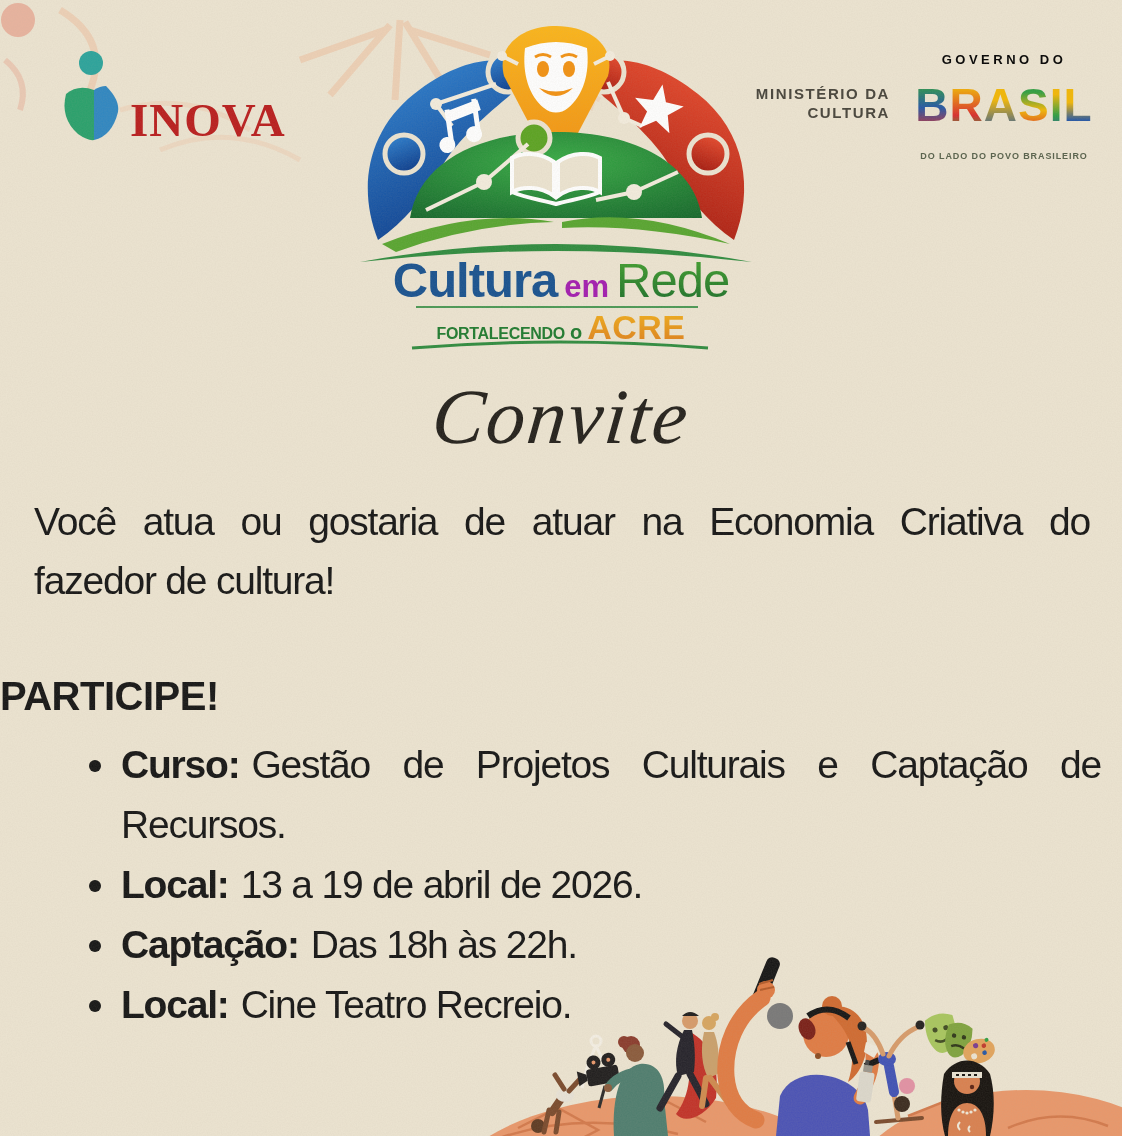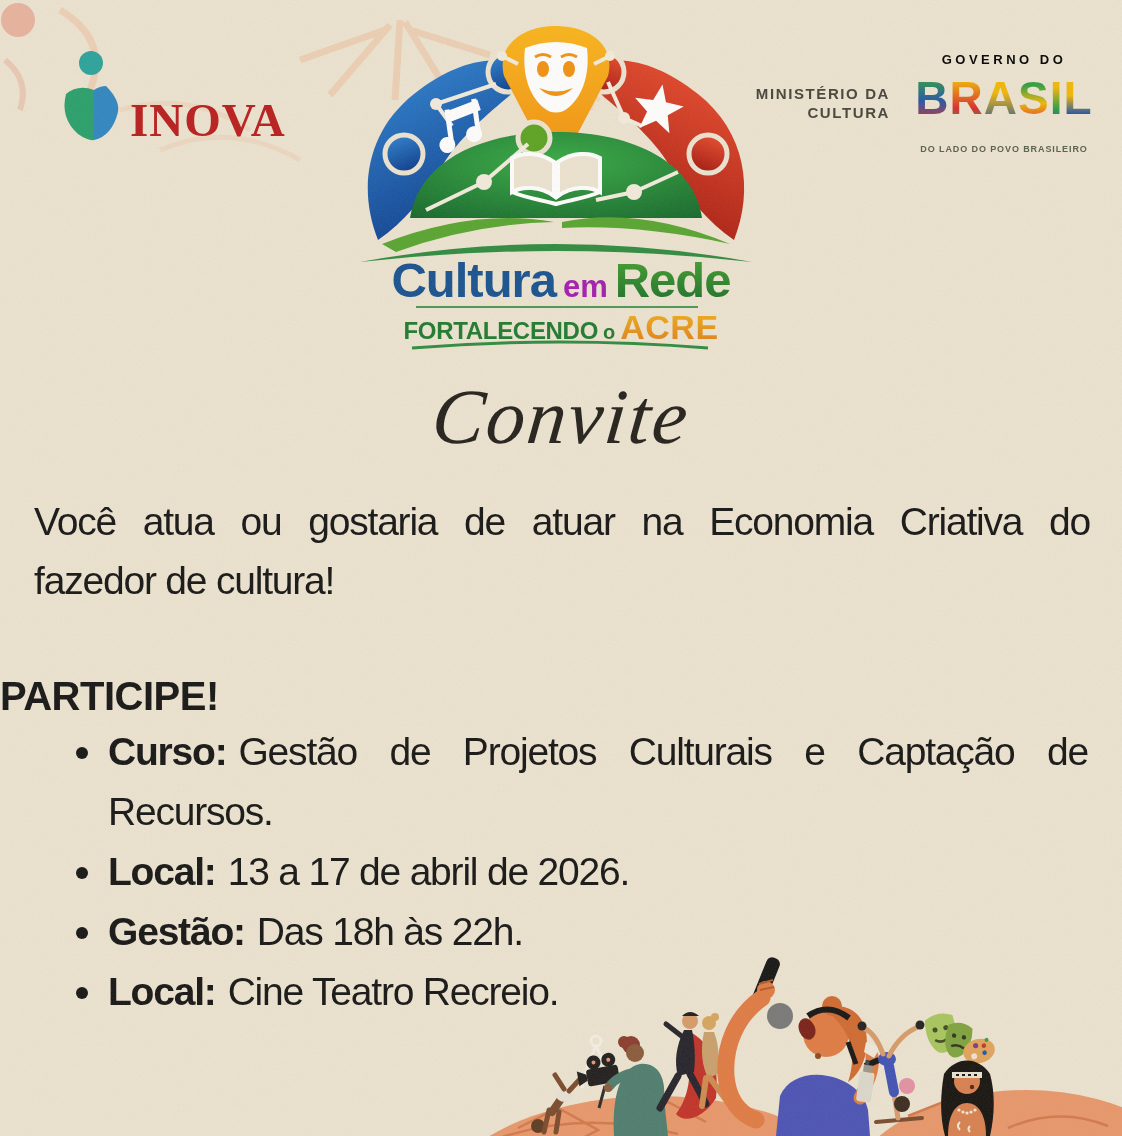--- a/index.html
+++ b/index.html
@@ -10,55 +10,55 @@
   .grain{position:absolute;left:0;top:0;z-index:60;pointer-events:none;opacity:.45;}
   .floral{position:absolute;left:0;top:0;z-index:0;pointer-events:none;}
   
   .inova{left:58px;top:46px;display:flex;align-items:flex-end;z-index:2;}
   .inova-text{font-family:"Liberation Serif",serif;font-weight:700;color:#b91c1c;
               font-size:47px;letter-spacing:1px;line-height:1;margin-left:6px;margin-bottom:2px;}
   
   .logo-title{left:0;top:252px;width:1122px;text-align:center;z-index:2;white-space:nowrap;}
   .logo-title .t1{font-size:49px;font-weight:800;color:#17518f;letter-spacing:-1px;}
   .logo-title .t2{font-size:31px;font-weight:700;color:#a21caf;margin:0 7px;}
-  .logo-title .t3{font-size:49px;font-weight:700;letter-spacing:-1px;
+  .logo-title .t3{font-size:49px;font-weight:400;letter-spacing:-1px;
       background:linear-gradient(180deg,#46a52f,#176a28);-webkit-background-clip:text;background-clip:text;color:transparent;}
   .logo-rule{left:416px;top:306px;width:282px;height:2px;background:#2e8b3e;opacity:.85;z-index:2;}
   .logo-sub{left:0;top:308px;width:1122px;text-align:center;z-index:2;white-space:nowrap;}
-  .logo-sub .s1{font-size:24px;font-weight:800;color:#1e7a2e;letter-spacing:-.3px;}
+  .logo-sub .s1{font-size:16px;font-weight:800;color:#1e7a2e;letter-spacing:-.3px;}
   .logo-sub .s2{font-size:20px;font-weight:800;color:#1e7a2e;margin:0 5px;}
   .logo-sub .s3{font-size:34px;font-weight:800;letter-spacing:.5px;
       background:linear-gradient(180deg,#f2b319,#dd7c1c);-webkit-background-clip:text;background-clip:text;color:transparent;}
   .logo-curve{left:410px;top:336px;z-index:2;}
   
   .ministerio{left:700px;top:84px;width:190px;text-align:right;z-index:2;
       font-size:15px;font-weight:700;color:#46433a;letter-spacing:1.6px;line-height:19px;}
   
   .governo{left:908px;top:52px;width:192px;text-align:center;z-index:2;}
   .governo .gtitle{font-size:13px;font-weight:700;color:#000000;letter-spacing:3.5px;}
-  .brasil{margin-top:3px;font-size:46px;font-weight:900;letter-spacing:1px;line-height:56px;white-space:nowrap;}
+  .brasil{margin-top:10px;font-size:46px;font-weight:900;letter-spacing:1px;line-height:56px;white-space:nowrap;}
   .brasil span{-webkit-background-clip:text;background-clip:text;color:transparent;}
   .bl0{background-image:linear-gradient(180deg,#2f9e41 10%,#2456a4 55%,#d92b2b 100%);}
   .bl1{background-image:linear-gradient(180deg,#f2b705 15%,#d92b2b 70%,#2f9e41 100%);}
   .bl2{background-image:linear-gradient(180deg,#f2b705 40%,#2456a4 100%);}
   .bl3{background-image:linear-gradient(180deg,#2f9e41 25%,#f2b705 60%,#d92b2b 100%);}
   .bl4{background-image:linear-gradient(180deg,#f2b705 30%,#2f9e41 70%,#2456a4 100%);}
   .bl5{background-image:linear-gradient(180deg,#f2b705 45%,#2456a4 80%,#23222e 100%);}
   .gtag{font-size:9px;font-weight:700;color:#56604a;letter-spacing:.9px;margin-top:18px;white-space:nowrap;}
   
   .convite{left:0;top:372px;width:1122px;text-align:center;z-index:2;
       font-family:"Liberation Serif",serif;font-style:italic;font-size:78px;color:#221f1a;
       transform:skewX(-6deg);letter-spacing:2px;}
   
   .intro{left:34px;top:492px;width:1056px;z-index:2;font-size:39px;letter-spacing:-1.2px;line-height:59px;}
   .line-j{text-align:justify;text-align-last:justify;}
   
   .participe{left:0;top:674px;width:1122px;text-align:left;z-index:2;font-size:40px;font-weight:700;letter-spacing:-.5px;}
   
-  .invite-list{left:64px;top:722px;width:1024px;z-index:2;list-style:none;margin:0;padding:0;
+  .invite-list{left:64px;top:722px;width:1024px;z-index:2;list-style:none;margin:13px;padding:0;
       font-size:39px;letter-spacing:-1.2px;line-height:60px;}
   .invite-list li{position:relative;padding-left:44px;text-align:justify;}
   .invite-list li::before{content:"";position:absolute;left:12px;top:25px;width:12px;height:12px;border-radius:50%;background:#141414;}
   .item-label{font-weight:700;margin-right:12px;}
   
   .emblem-svg{left:356px;top:14px;z-index:1;}
   .inova-svg{display:block;}
   .illu{left:428px;top:946px;z-index:1;}
 </style>
 </head>
@@ -206,22 +206,22 @@
 
 <div class="abs intro">
   <div class="line-j">Você atua ou gostaria de atuar na Economia Criativa do</div>
   <div>fazedor de cultura!</div>
 </div>
 
 <div class="abs participe">PARTICIPE!</div>
 
 <ul class="abs invite-list">
   <li><span class="item-label">Curso:</span><span>Gestão de Projetos Culturais e Captação de Recursos.</span></li>
-  <li><span class="item-label">Local:</span><span>13 a 17 de abril de 2026.</span></li>
-  <li><span class="item-label">Gestão:</span><span>Das 18h às 22h.</span></li>
+  <li><span class="item-label">Local:</span><span>13 a 19 de abril de 2026.</span></li>
+  <li><span class="item-label">Captação:</span><span>Das 18h às 22h.</span></li>
   <li><span class="item-label">Local:</span><span>Cine Teatro Recreio.</span></li>
 </ul>
 
 <svg class="abs illu" width="694" height="190" viewBox="0 0 694 190">
 
   <g>
     <ellipse cx="227" cy="270" rx="222" ry="120" fill="#e9976a"></ellipse>
     <ellipse cx="598" cy="262" rx="185" ry="118" fill="#e9976a"></ellipse>
     <g stroke="#d3794b" stroke-width="2.5" fill="none">
       <path d="M90,182 L130,162 L170,184 L132,204"></path>

